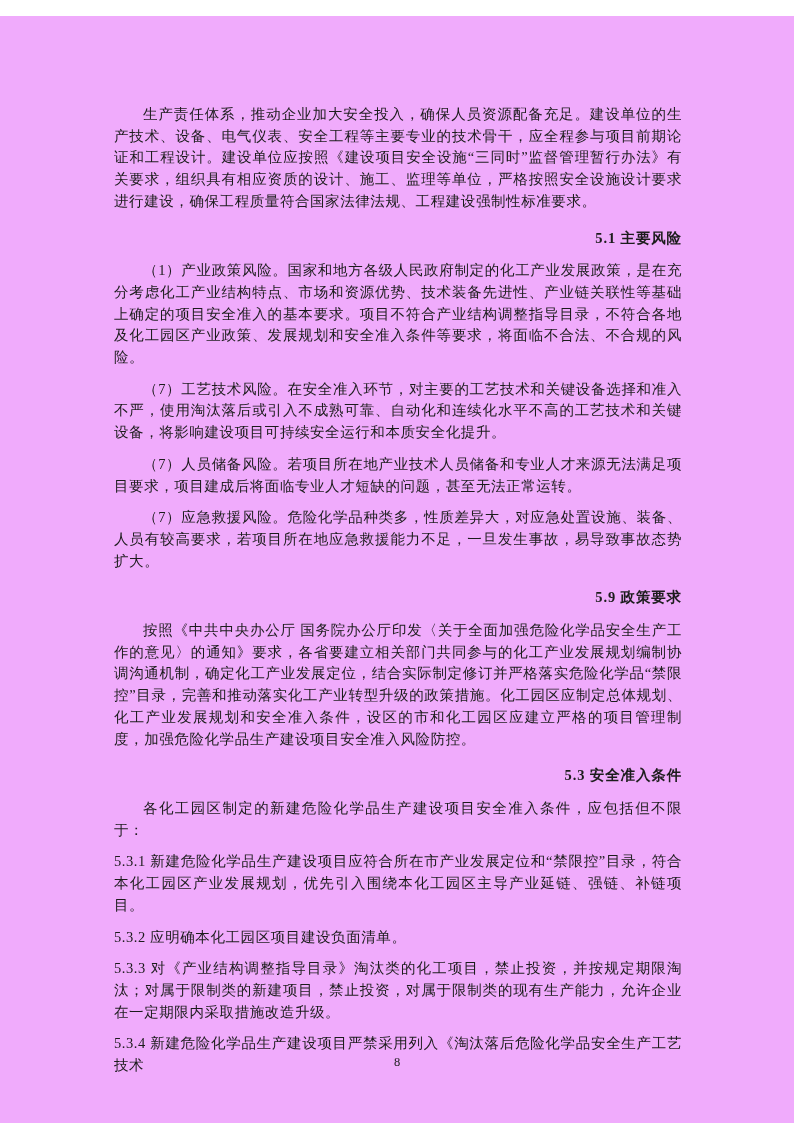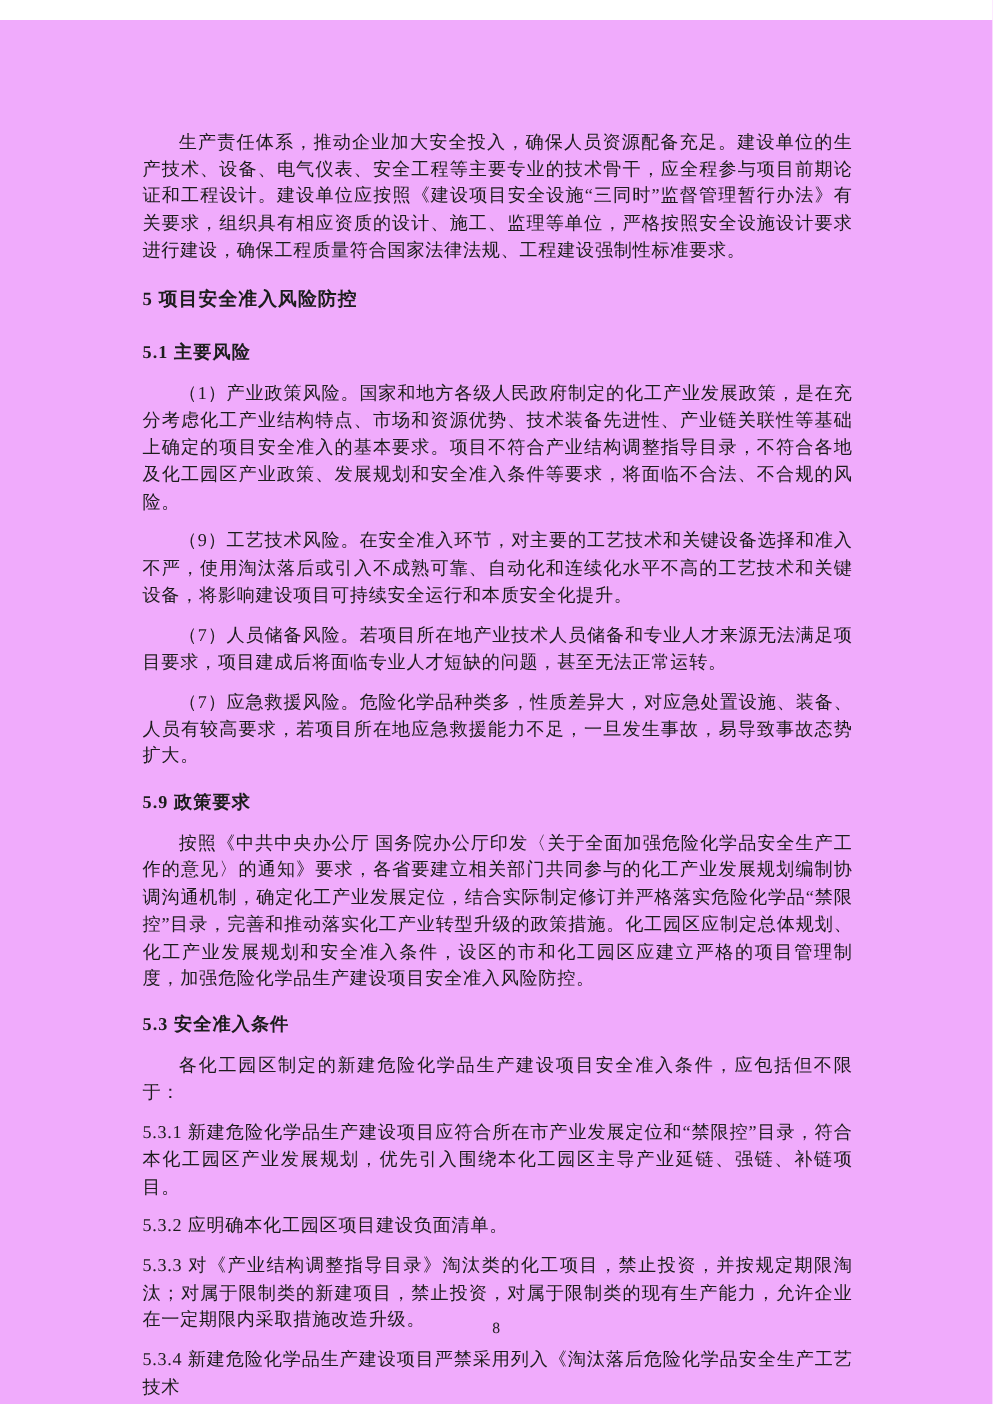--- a/index.html
+++ b/index.html
@@ -34,20 +34,21 @@
     font-size: 15px;
     font-weight: bold;
     margin: 17px 0 21px 0;
     letter-spacing: 0.06em;
   }
   .section-heading {
     font-size: 14.5px;
     font-weight: bold;
     margin: 15px 0 11px 0;
     letter-spacing: 0.06em;
+    text-align: right;
   }
   .clause {
     text-indent: 0;
   }
   .page-number {
     position: absolute;
     left: 0;
     right: 0;
     top: 1036px;
     text-align: center;
@@ -55,25 +56,24 @@
     color: #222;
   }
 </style>
 </head>
 <body>
 
 <div class="page">
 
   <p class="indent">生产责任体系，推动企业加大安全投入，确保人员资源配备充足。建设单位的生产技术、设备、电气仪表、安全工程等主要专业的技术骨干，应全程参与项目前期论证和工程设计。建设单位应按照《建设项目安全设施“三同时”监督管理暂行办法》有关要求，组织具有相应资质的设计、施工、监理等单位，严格按照安全设施设计要求进行建设，确保工程质量符合国家法律法规、工程建设强制性标准要求。</p>
 
-  <div class="chapter-heading">5 项目安全准入风险防控</div>
 
   <div class="section-heading">5.1 主要风险</div>
   <p class="indent">（1）产业政策风险。国家和地方各级人民政府制定的化工产业发展政策，是在充分考虑化工产业结构特点、市场和资源优势、技术装备先进性、产业链关联性等基础上确定的项目安全准入的基本要求。项目不符合产业结构调整指导目录，不符合各地及化工园区产业政策、发展规划和安全准入条件等要求，将面临不合法、不合规的风险。</p>
-  <p class="indent">（9）工艺技术风险。在安全准入环节，对主要的工艺技术和关键设备选择和准入不严，使用淘汰落后或引入不成熟可靠、自动化和连续化水平不高的工艺技术和关键设备，将影响建设项目可持续安全运行和本质安全化提升。</p>
+  <p class="indent">（7）工艺技术风险。在安全准入环节，对主要的工艺技术和关键设备选择和准入不严，使用淘汰落后或引入不成熟可靠、自动化和连续化水平不高的工艺技术和关键设备，将影响建设项目可持续安全运行和本质安全化提升。</p>
   <p class="indent">（7）人员储备风险。若项目所在地产业技术人员储备和专业人才来源无法满足项目要求，项目建成后将面临专业人才短缺的问题，甚至无法正常运转。</p>
   <p class="indent">（7）应急救援风险。危险化学品种类多，性质差异大，对应急处置设施、装备、人员有较高要求，若项目所在地应急救援能力不足，一旦发生事故，易导致事故态势扩大。</p>
 
   <div class="section-heading">5.9 政策要求</div>
   <p class="indent">按照《中共中央办公厅 国务院办公厅印发〈关于全面加强危险化学品安全生产工作的意见〉的通知》要求，各省要建立相关部门共同参与的化工产业发展规划编制协调沟通机制，确定化工产业发展定位，结合实际制定修订并严格落实危险化学品“禁限控”目录，完善和推动落实化工产业转型升级的政策措施。化工园区应制定总体规划、化工产业发展规划和安全准入条件，设区的市和化工园区应建立严格的项目管理制度，加强危险化学品生产建设项目安全准入风险防控。</p>
 
   <div class="section-heading">5.3 安全准入条件</div>
   <p class="indent">各化工园区制定的新建危险化学品生产建设项目安全准入条件，应包括但不限于：</p>
   <p class="clause">5.3.1 新建危险化学品生产建设项目应符合所在市产业发展定位和“禁限控”目录，符合本化工园区产业发展规划，优先引入围绕本化工园区主导产业延链、强链、补链项目。</p>
   <p class="clause">5.3.2 应明确本化工园区项目建设负面清单。</p>

